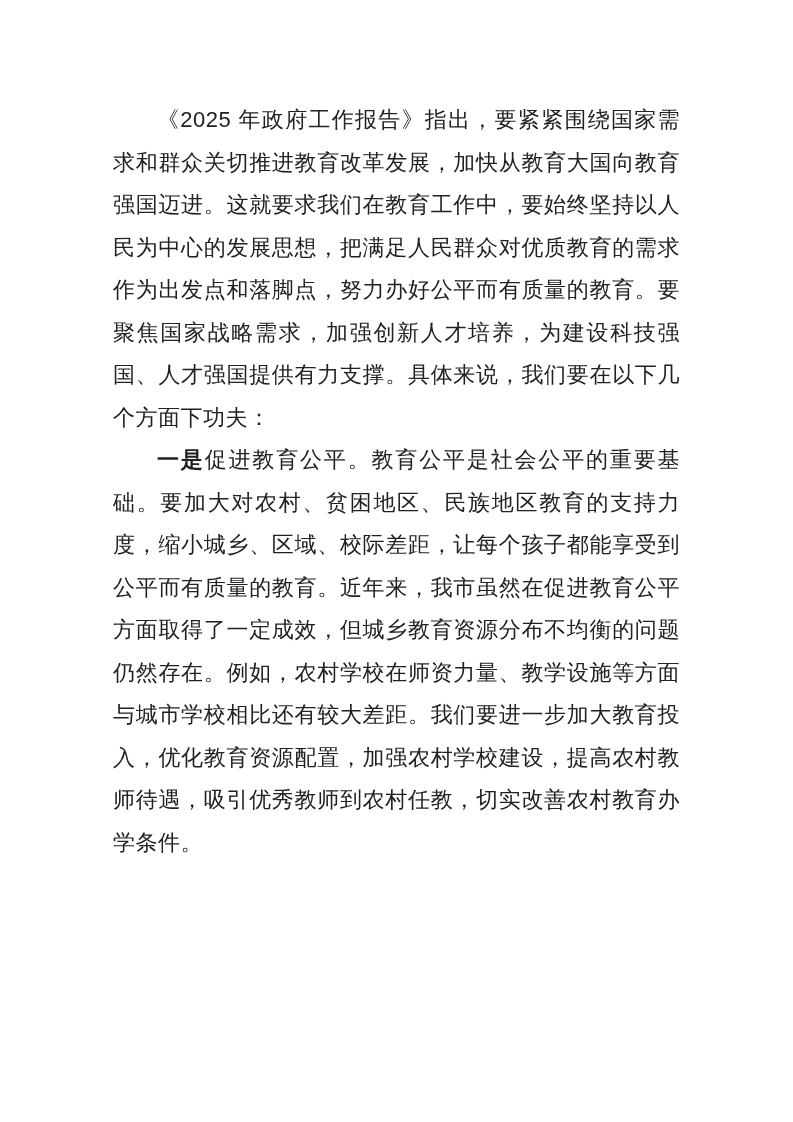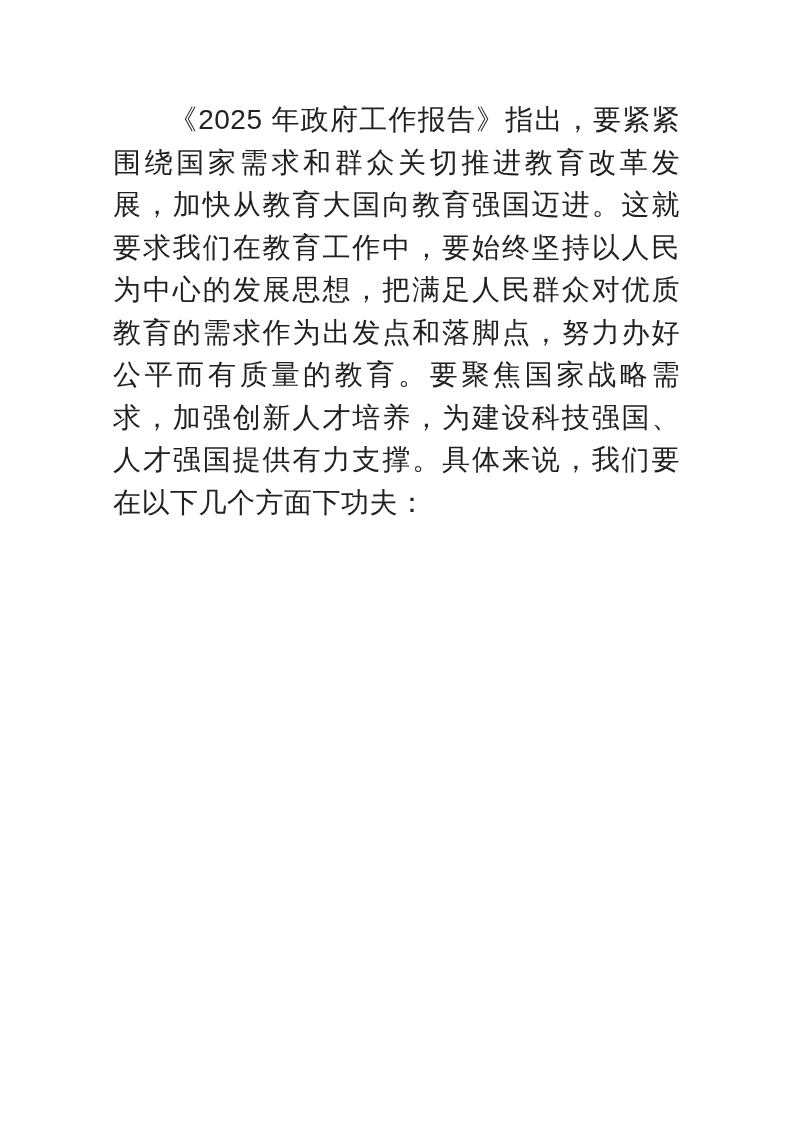--- a/index.html
+++ b/index.html
@@ -16,30 +16,31 @@
     box-sizing: border-box;
     width: 793px;
     height: 1122px;
     background: #ffffff;
     padding: 99px 113px 0 113px;
     font-family: "Liberation Sans", "DejaVu Sans", sans-serif;
     color: #212121;
   }
   .para {
     margin: 0;
-    font-size: 28px;
+    font-size: 22px;
     line-height: 42.5px;
     text-align: justify;
     text-justify: inter-ideograph;
     text-indent: 2em;
     word-break: break-all;
     letter-spacing: 0.5px;
   }
   .para .lead {
     font-weight: bold;
   }
 </style>
 </head>
 <body>
 
 <div class="page">
   <p class="para"><span class="lead"></span><span>《2025 年政府工作报告》指出，要紧紧围绕国家需求和群众关切推进教育改革发展，加快从教育大国向教育强国迈进。这就要求我们在教育工作中，要始终坚持以人民为中心的发展思想，把满足人民群众对优质教育的需求作为出发点和落脚点，努力办好公平而有质量的教育。要聚焦国家战略需求，加强创新人才培养，为建设科技强国、人才强国提供有力支撑。具体来说，我们要在以下几个方面下功夫：</span></p>
+  <p class="para"><span class="lead">一是</span><span>促进教育公平。教育公平是社会公平的重要基础。要加大对农村、贫困地区、民族地区教育的支持力度，缩小城乡、区域、校际差距，让每个孩子都能享受到公平而有质量的教育。近年来，我市虽然在促进教育公平方面取得了一定成效，但城乡教育资源分布不均衡的问题仍然存在。例如，农村学校在师资力量、教学设施等方面与城市学校相比还有较大差距。我们要进一步加大教育投入，优化教育资源配置，加强农村学校建设，提高农村教师待遇，吸引优秀教师到农村任教，切实改善农村教育办学条件。</span></p>
 </div>
 
 </body></html>

